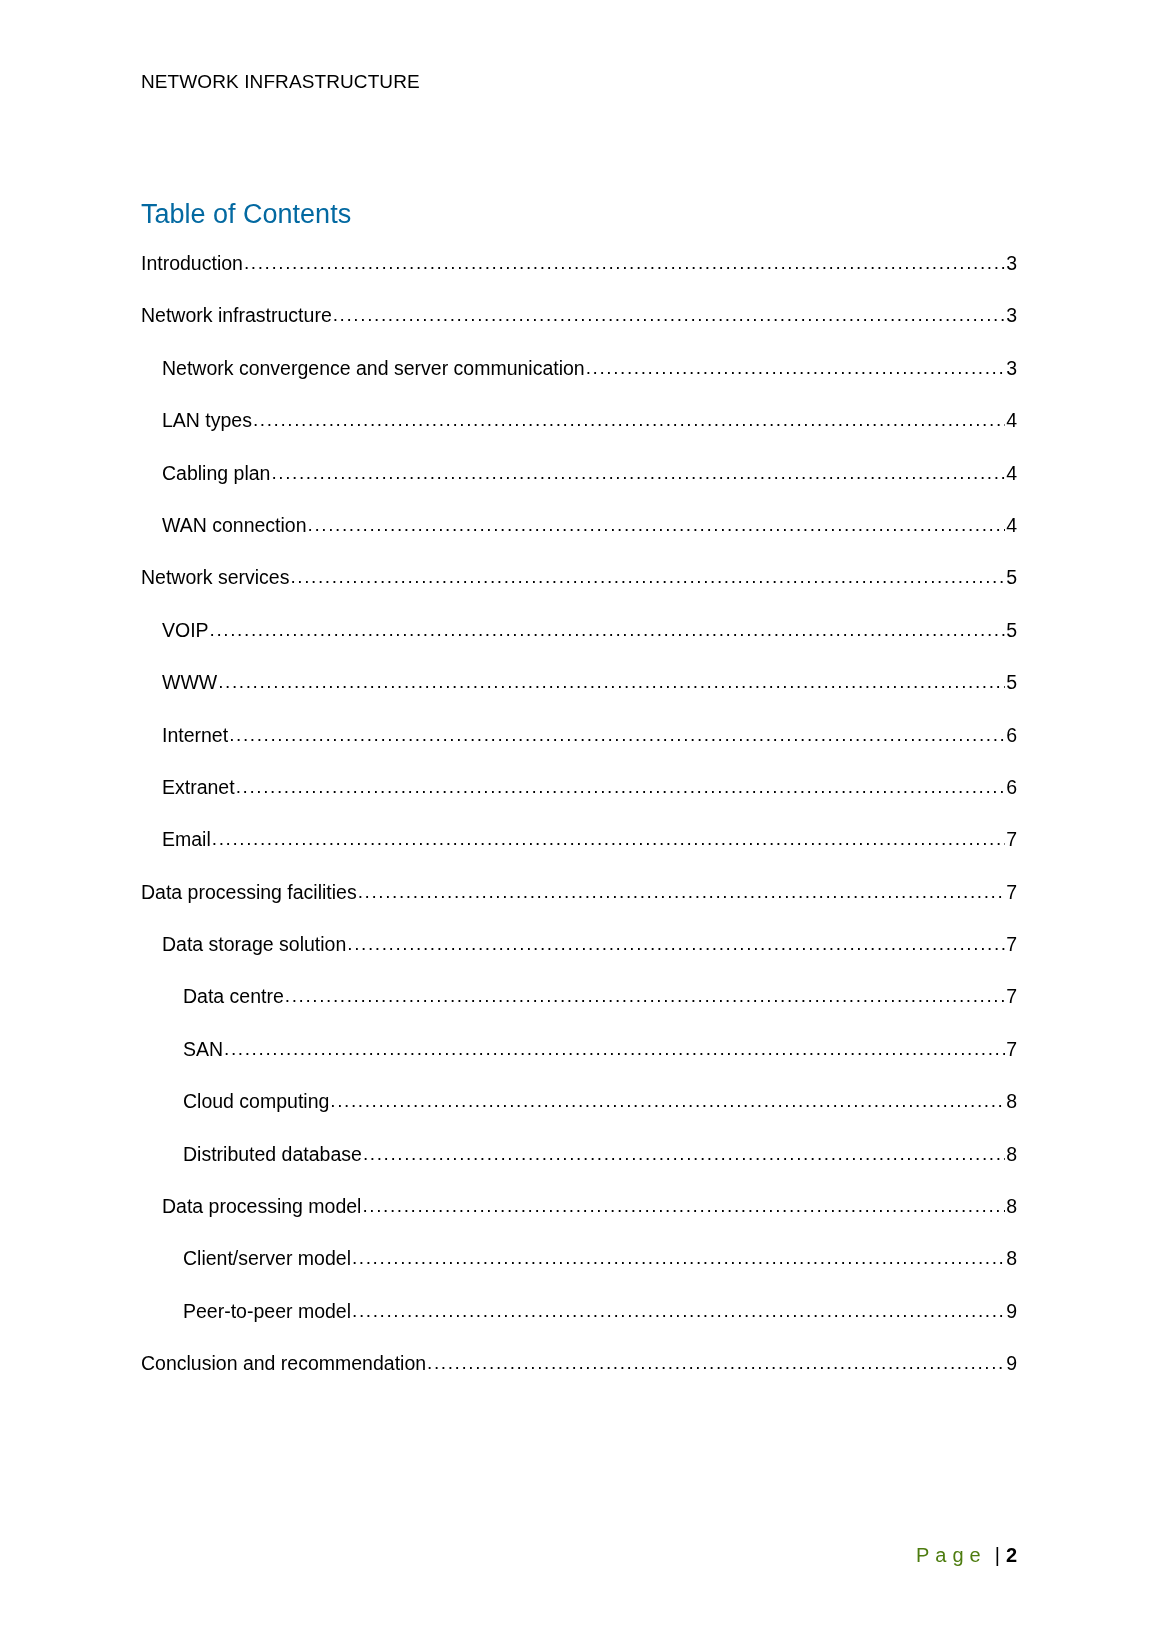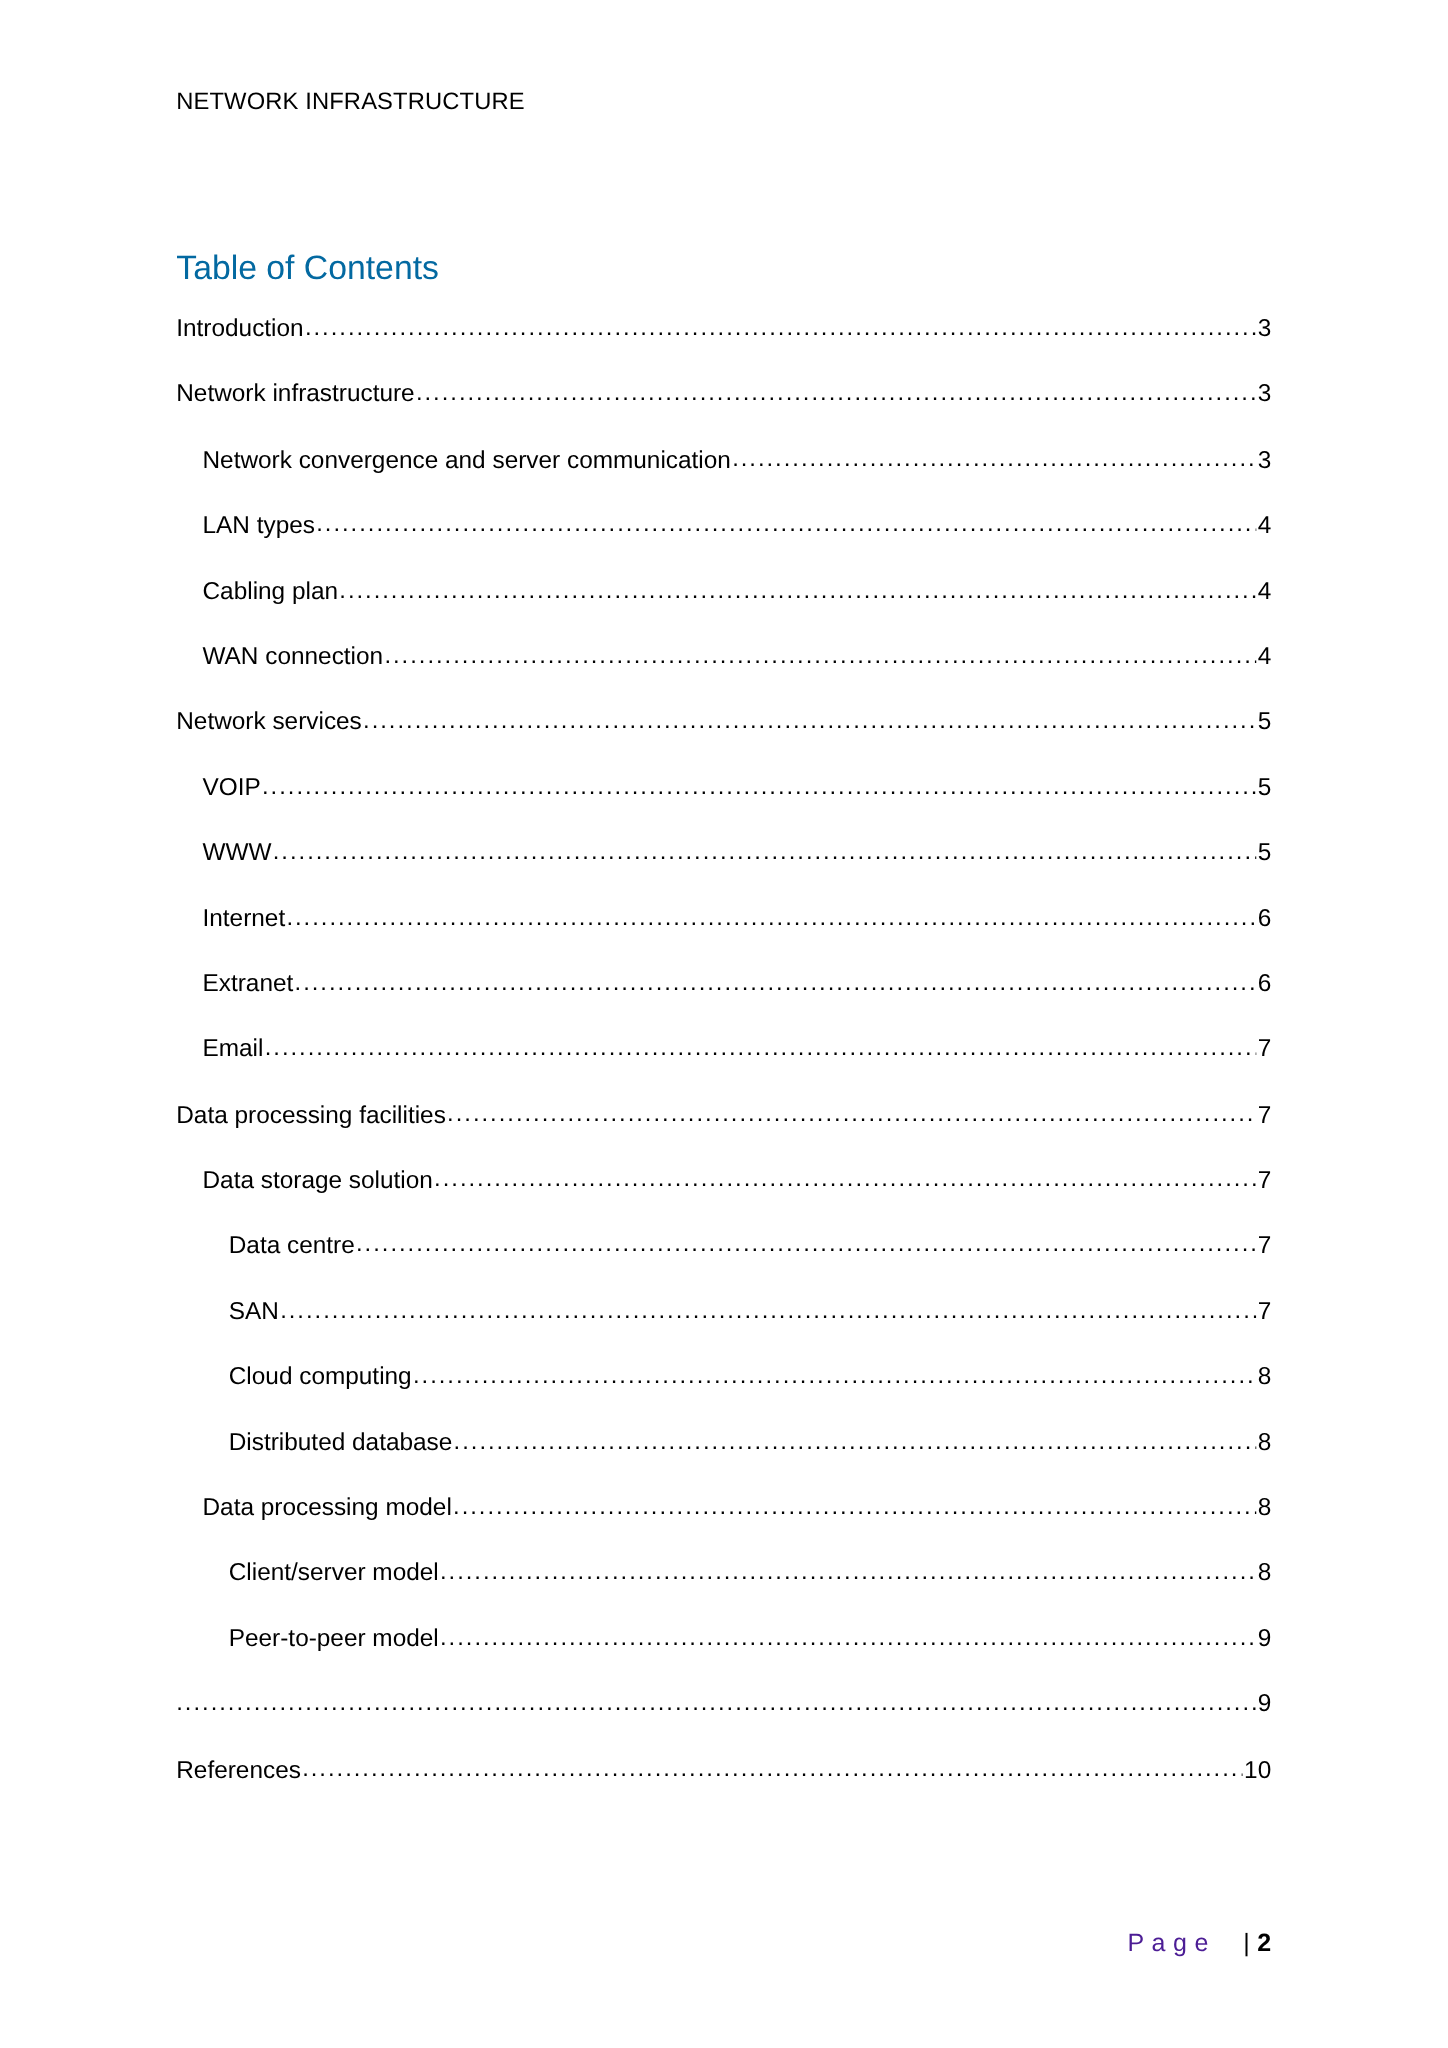--- a/index.html
+++ b/index.html
@@ -11,21 +11,21 @@
   .toc { position:absolute; left:141px; top:249px; width:876px; }
   .toc-row { position:relative; height:52.4px; display:flex; align-items:flex-start;
              font-size:19.5px; line-height:28px; white-space:nowrap; overflow:hidden; }
   .toc-row.l2 { padding-left:21px; }
   .toc-row.l3 { padding-left:42px; }
   .toc-label { flex:0 0 auto; background:#fff; padding-right:1px; }
   .toc-dots { flex:1 1 auto; overflow:hidden; letter-spacing:1.6px; font-size:19px; color:#000; }
   .toc-dots::before { content:"......................................................................................................................................................................................"; }
   .toc-page { flex:0 0 auto; padding-left:1px; font-family:"Liberation Sans", sans-serif; font-size:19.5px; }
   .footer { position:absolute; right:141px; top:1544px; font-size:20px; display:flex; align-items:center; }
-  .footer-label { color:#4c1d95; letter-spacing:6px; margin-right:22px; }
+  .footer-label { color:#4d7c0f; letter-spacing:6px; margin-right:8px; }
   .footer-sep { color:#000; margin-right:6px; }
   .footer-num { font-weight:bold; }
 </style>
 </head>
 <body>
 
 <div class="header">NETWORK INFRASTRUCTURE</div>
 
 <h1 class="toc-title">Table of Contents</h1>
 
@@ -129,27 +129,23 @@
       <span class="toc-label">Client/server model</span>
       <span class="toc-dots"></span>
       <span class="toc-page">8</span>
     </div>
   <div class="toc-row l3">
       <span class="toc-label">Peer-to-peer model</span>
       <span class="toc-dots"></span>
       <span class="toc-page">9</span>
     </div>
   <div class="toc-row l1">
+      <span class="toc-label">Conclusion and recommendation</span>
       <span class="toc-dots"></span>
       <span class="toc-page">9</span>
-    </div>
-  <div class="toc-row l1">
-      <span class="toc-label">References</span>
-      <span class="toc-dots"></span>
-      <span class="toc-page">10</span>
     </div>
 </div>
 
 <div class="footer">
   <span class="footer-label">Page</span>
   <span class="footer-sep">|</span>
   <span class="footer-num">2</span>
 </div>
 
 </body></html>

